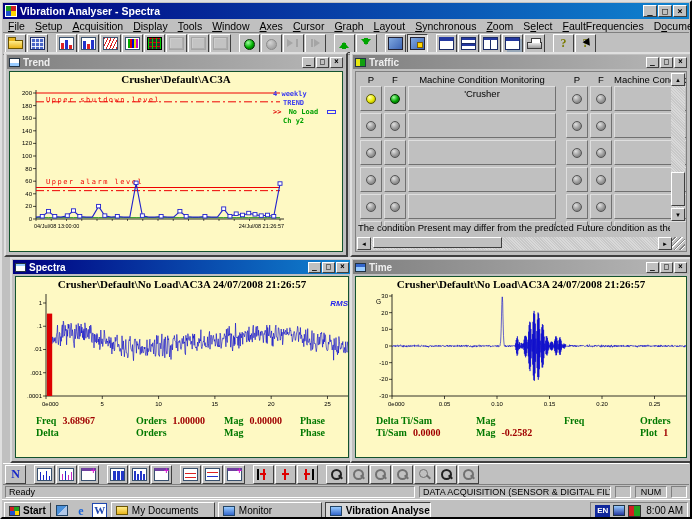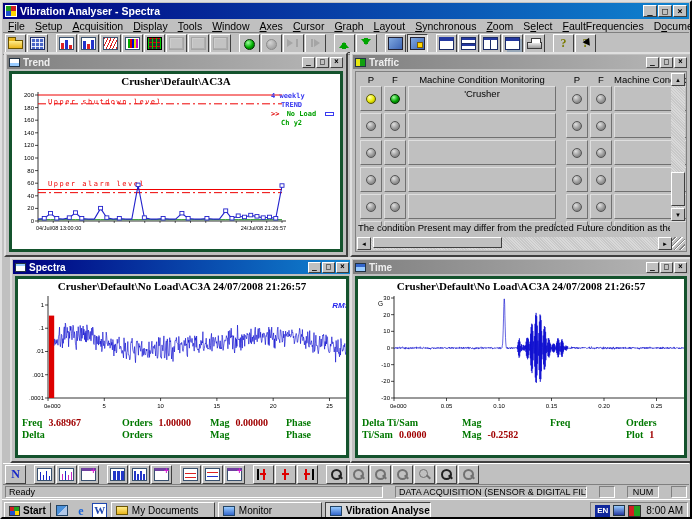--- a/index.html
+++ b/index.html
@@ -80,36 +80,36 @@
 .ctitle.active{background:linear-gradient(90deg,#000080,#1084d0);color:#fff}
 .ctitle.inactive{background:linear-gradient(90deg,#808080,#b8b8b8);color:#efefef}
 .wicon{width:11px;height:9px;border:1px solid #234;flex:none}
 .wi-trend{background:linear-gradient(#fff 60%,#9cf 60%)}
 .wi-traffic{background:linear-gradient(90deg,#e8e810 50%,#10a010 50%)}
 .wi-spectra{background:linear-gradient(#9cf 30%,#fff 30%)}
 .wi-time{background:linear-gradient(#36c 40%,#9cf 40%)}
 .cbtns{margin-left:auto;display:flex;gap:1px}
 .cbtn{width:13px;height:11px;background:#c0c0c0;border:1px solid;border-color:#fff #404040 #404040 #fff;font:bold 8px/8px "DejaVu Sans Mono",monospace;text-align:center;color:#000;padding:0}
 .cbody{position:absolute;left:3px;right:3px;top:17px;bottom:3px;overflow:hidden}
-.cbody.white{background:#ffffff;border:3px solid #14532d}
+.cbody.white{background:#fef9c3;border:1px solid #14532d}
 .cbody.gray{background:#c0c0c0;border:1px solid #808080}
 #win-trend{left:2px;top:50px;width:344px;height:205px}
 #win-traffic{left:348px;top:50px;width:342px;height:205px}
 #win-spectra{left:8px;top:255px;width:344px;height:206px}
 #win-time{left:348px;top:255px;width:342px;height:206px}
 
 .chart-title{font:bold 11px "Liberation Serif",serif;text-align:center;padding-top:1px;color:#000;white-space:nowrap}
 .chart-footer{font:bold 9.5px "Liberation Serif",serif;color:#b00000;text-align:center}
 .plot-host{line-height:0}
 .trend-legend{position:absolute;right:3px;top:18px;width:66px;font:bold 7px "DejaVu Sans Mono",monospace;line-height:9px}
 .tl-blue{color:#3a3af0}.tl-red{color:#e00000;margin-right:3px}.tl-green{color:#00a000}
 .tl-indent{padding-left:10px}
 .tl-swatch{display:inline-block;width:9px;height:4px;border:1px solid #3a3af0;margin-left:5px;vertical-align:middle}
 .readout{font:bold 10px "Liberation Serif",serif;padding-top:1px}
-.ro-row{display:grid;grid-template-columns:100px 88px 76px 1fr;padding:0 4px;line-height:12px}
+.ro-row{display:grid;grid-template-columns:100px 88px 76px 1fr;padding:0 20px;line-height:12px}
 .ro-cell{display:flex;gap:6px;white-space:nowrap}
 .ro-l{color:#007800}.ro-v{color:#a00000}
 
 
 .traffic-cols{display:flex;gap:10px;padding:1px 16px 0 4px;height:154px;overflow:hidden}
 #tcol-left{width:196px;flex:none}
 #tcol-right{flex:1}
 .thead{display:flex;gap:2px;font-size:9.5px;align-items:center;height:13px}
 .th-led{width:22px;text-align:center;flex:none}
 .th-label{flex:1;text-align:center;white-space:nowrap;overflow:hidden}
@@ -127,21 +127,21 @@
 .sb-thumb{position:absolute;left:0;width:14px;background:#c0c0c0;border:1px solid;border-color:#fff #404040 #404040 #fff}
 .vscroll .sb-thumb{bottom:2px;height:34px}
 .tnote-row{position:absolute;left:2px;right:16px;bottom:15px;height:14px;overflow:hidden;font-size:9.5px;white-space:nowrap;color:#000}
 .hscroll{position:absolute;left:1px;right:1px;bottom:1px;height:13px;display:flex}
 .hscroll .sb-btn{height:13px}
 .hscroll .sb-track{height:13px}
 .hscroll .sb-thumb{top:0;height:11px;left:2px;width:45%}
 .grip{width:13px;height:13px;flex:none;background:repeating-linear-gradient(135deg,#c0c0c0 0 2px,#808080 2px 3px,#fff 3px 4px)}
 
 
-.statusbar{position:absolute;left:1px;right:1px;top:483px;height:14px;display:flex;gap:12px;padding:1px 2px;background:#c0c0c0;font-size:9px}
+.statusbar{position:absolute;left:1px;right:1px;top:483px;height:14px;display:flex;gap:4px;padding:1px 2px;background:#c0c0c0;font-size:9px}
 .spanel{border:1px solid;border-color:#808080 #fff #fff #808080;padding:0 3px;white-space:nowrap;overflow:hidden;line-height:10px}
 .sp-ready{flex:1}
 .sp-msg{width:192px}
 .sp-sm1{width:16px}
 .sp-num{width:32px;text-align:center}
 .sp-sm2{width:16px}
 .taskbar{position:absolute;left:0;right:0;top:497px;height:22px;background:#c0c0c0;border-top:1px solid #fff;display:flex;align-items:center;gap:3px;padding:0 2px}
 .start-btn{height:18px;display:flex;align-items:center;gap:3px;background:#c0c0c0;border:1px solid;border-color:#fff #404040 #404040 #fff;padding:0 4px;font:bold 10px "Liberation Sans",sans-serif}
 .flag{width:11px;height:10px;background:conic-gradient(#20a020 0 90deg,#ffd700 90deg 180deg,#2050d0 180deg 270deg,#d02020 270deg);border:1px solid #333}
 .ql{width:16px;height:16px;display:flex;align-items:center;justify-content:center;border:0;background:transparent;padding:0}

